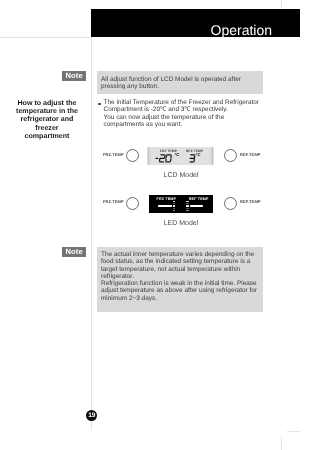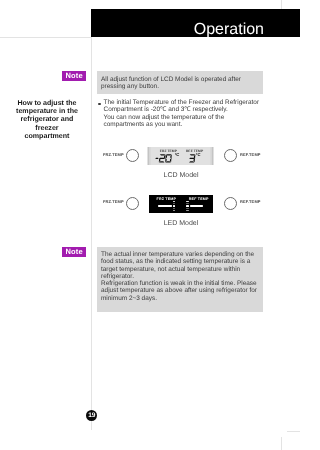--- a/index.html
+++ b/index.html
@@ -9,24 +9,24 @@
 
   
   .rule-h-top{position:absolute;left:0;top:37px;width:91px;height:1px;background:#e3e3e3;}
   .rule-v-left{position:absolute;left:91px;top:37px;width:1px;height:393px;background:#e3e3e3;}
   .rule-v-topright{position:absolute;left:281px;top:0;width:1px;height:9px;background:#e3e3e3;}
   .rule-h-botright{position:absolute;left:287px;top:431px;width:13px;height:1px;background:#e3e3e3;}
   .rule-v-botright{position:absolute;left:281px;top:437px;width:1px;height:13px;background:#e3e3e3;}
 
   
   .header{position:absolute;left:91px;top:9px;width:209px;height:28px;background:#000;}
-  .header-title{position:absolute;right:36px;top:16px;color:#fff;font-size:16px;letter-spacing:0px;line-height:10px;}
-
-  
-  .note-chip{position:absolute;background:#a21caf;color:#fff;font-weight:bold;
+  .header-title{position:absolute;right:28px;top:16px;color:#fff;font-size:14px;letter-spacing:0px;line-height:10px;}
+
+  
+  .note-chip{position:absolute;background:#737373;color:#fff;font-weight:bold;
              font-size:7.5px;text-align:center;letter-spacing:.2px;}
 
   
   .gray-box{position:absolute;background:#d9d9d9;color:#3b3b3b;}
   .gray-box p{margin:0;font-size:6.45px;line-height:7.22px;}
 
   
   .side-head{position:absolute;text-align:center;font-weight:bold;font-size:7.1px;
              line-height:8.2px;color:#1a1a1a;white-space:pre-line;}
 

